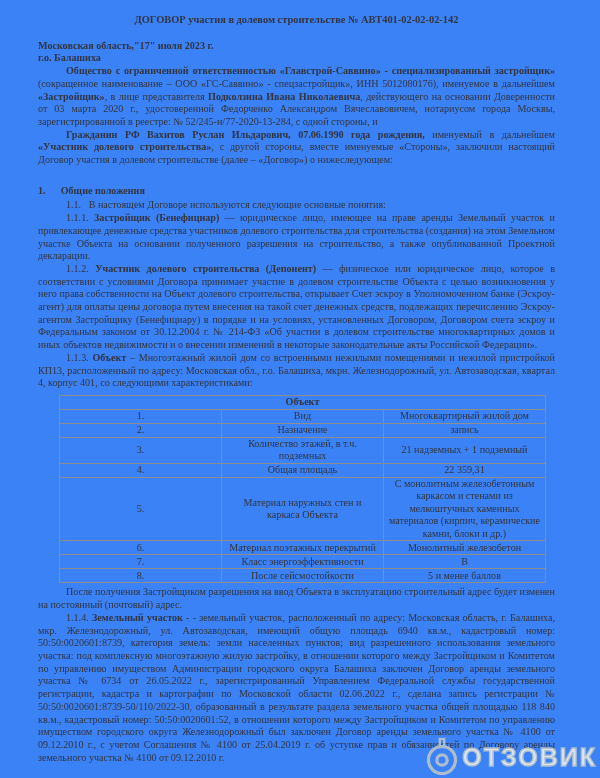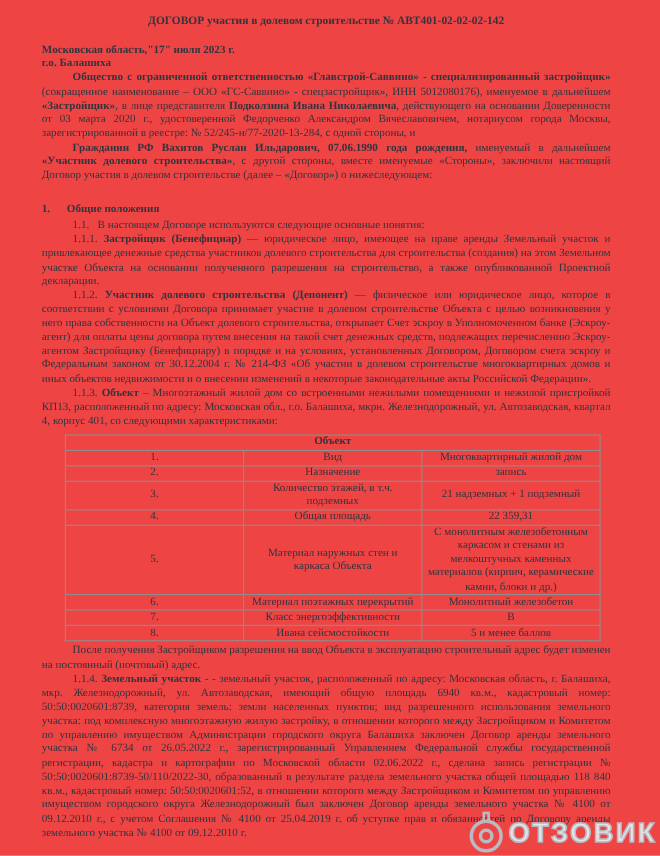--- a/index.html
+++ b/index.html
@@ -1,20 +1,20 @@
 <!DOCTYPE html>
 <html><head>
 <meta charset="utf-8">
 <style>
   * { margin:0; padding:0; box-sizing:border-box; }
   html,body { width:600px; height:778px; }
   body { background:#eceae6; }
   .page {
     position:relative; width:600px; height:778px;
-    background:#ef4444; color:#33343e;
+    background:#3b82f6; color:#33343e;
     font-family:"Liberation Serif","DejaVu Serif",serif;
     font-size:10.1px; line-height:12.7px;
     padding:8px 45px 15px 38px; overflow:hidden;
   }
   .b { font-weight:700; }
   .title { text-align:center; font-weight:700; margin-top:6px; font-size:10.4px; }
   .place-date { display:flex; justify-content:flex-start; font-weight:700; margin-top:13px; }
   .para { text-align:justify; text-indent:28px; }
   .mt { }
   .heading { text-align:left; font-weight:700; margin-top:18px; margin-bottom:2px; }
@@ -95,21 +95,21 @@
           <td class="c1">Материал поэтажных перекрытий</td>
           <td class="c2">Монолитный железобетон</td>
         </tr>
         <tr>
           <td class="c0">7.</td>
           <td class="c1">Класс энергоэффективности</td>
           <td class="c2">В</td>
         </tr>
         <tr>
           <td class="c0">8.</td>
-          <td class="c1">Ивана сейсмостойкости</td>
+          <td class="c1">После сейсмостойкости</td>
           <td class="c2">5 и менее баллов</td>
         </tr>
       </tbody>
   </table>
 
   <p class="para"><span>После получения Застройщиком разрешения на ввод Объекта в эксплуатацию строительный адрес будет изменен на постоянный (почтовый) адрес.</span></p>
   <p class="para"><span>1.1.4. </span><span class="b">Земельный участок</span><span> - - земельный участок, расположенный по адресу: Московская область, г. Балашиха, мкр. Железнодорожный, ул. Автозаводская, имеющий общую площадь 6940 кв.м., кадастровый номер: 50:50:0020601:8739, категория земель: земли населенных пунктов; вид разрешенного использования земельного участка: под комплексную многоэтажную жилую застройку, в отношении которого между Застройщиком и Комитетом по управлению имуществом Администрации городского округа Балашиха заключен Договор аренды земельного участка № 6734 от 26.05.2022 г., зарегистрированный Управлением Федеральной службы государственной регистрации, кадастра и картографии по Московской области 02.06.2022 г., сделана запись регистрации № 50:50:0020601:8739-50/110/2022-30, образованный в результате раздела земельного участка общей площадью 118 840 кв.м., кадастровый номер: 50:50:0020601:52, в отношении которого между Застройщиком и Комитетом по управлению имуществом городского округа Железнодорожный был заключен Договор аренды земельного участка № 4100 от 09.12.2010 г., с учетом Соглашения № 4100 от 25.04.2019 г. об уступке прав и обязанностей по Договору аренды земельного участка № 4100 от 09.12.2010 г.</span></p>
 
   <div class="watermark">
     <svg width="38" height="40" viewBox="0 0 38 40">

